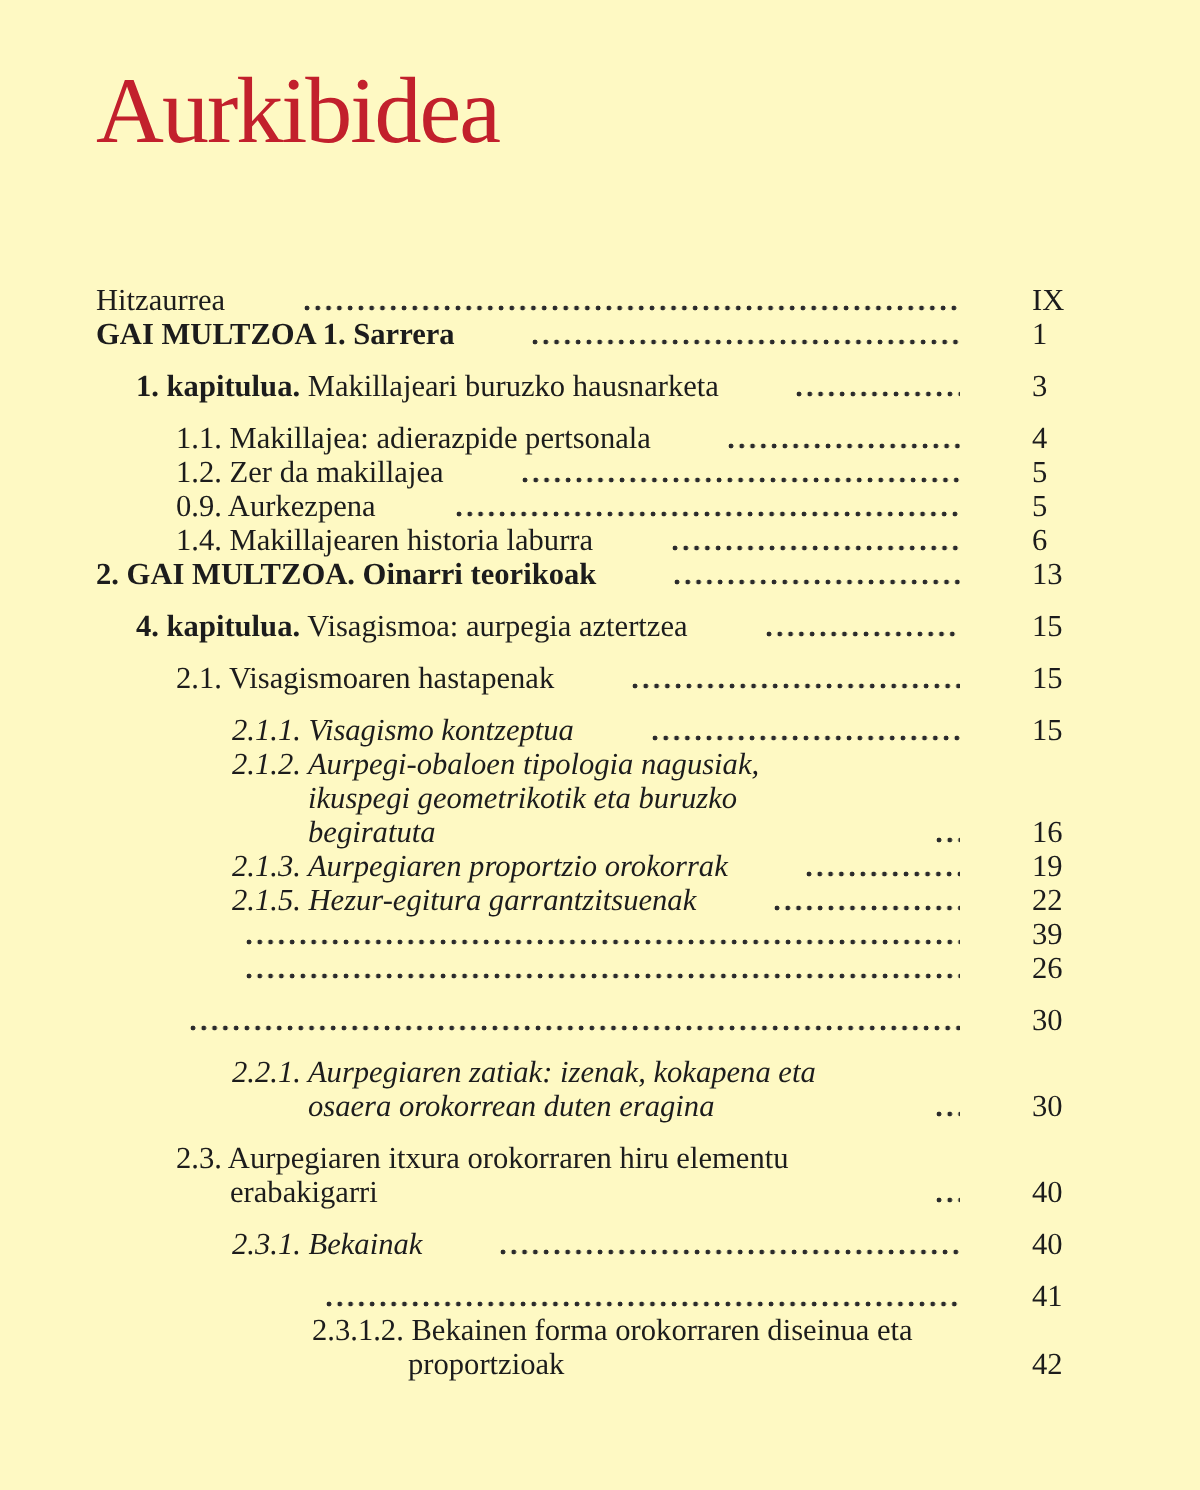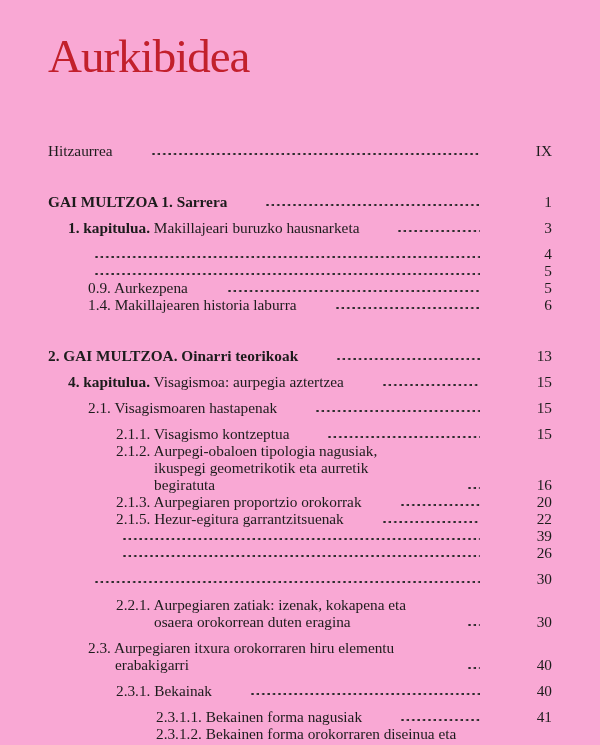--- a/index.html
+++ b/index.html
@@ -5,21 +5,21 @@
   html, body {
     margin: 0;
     padding: 0;
     background: #ffffff;
   }
   .sheet {
     position: relative;
     box-sizing: border-box;
     width: 600px;
     height: 745px;
-    background: #f9a8d4;
+    background: #fef9c3;
     padding: 33px 48px 0 48px;
     overflow: hidden;
     font-family: "Liberation Serif", "DejaVu Serif", serif;
     color: #1c1c1c;
   }
   .doc-title {
     font-size: 47px;
     line-height: 1.0;
     font-weight: 400;
     letter-spacing: -1px;
@@ -36,41 +36,40 @@
   .row .label { flex: 0 1 auto; }
   .row .label b { font-weight: bold; }
 
   .lvl0 { padding-left: 0; }
   .lvl1 { padding-left: 20px; }
   .lvl2 { padding-left: 40px; }
   .lvl3 { padding-left: 68px; }
   .lvl4 { padding-left: 108px; }
 
   .lvl2 .label { padding-left: 27px; text-indent: -27px; }
-  .lvl3 .label { padding-left: 38px; text-indent: -38px; }
+  .lvl3 .label { padding-left: 38px; text-indent: -38px; font-style: italic; }
   .lvl4 .label { padding-left: 48px; text-indent: -48px; }
 
-  .gap-section { margin-top: 34px; }
+  .gap-section { }
   .gap-group   { margin-top: 9px; }
 
   .dots {
     flex: 1 1 auto;
     min-width: 12px;
     height: 4px;
     margin: 0 4px 3px 7px;
     background-image: radial-gradient(circle at 1.5px 2px, #2b2b2b 1.05px, transparent 1.35px);
     background-size: 5.4px 4px;
     background-repeat: repeat-x;
     background-position: left bottom;
   }
 
   .pageno {
     flex: 0 0 auto;
     width: 36px;
-    text-align: right;
   }
 </style>
 </head>
 <body>
 
 <div class="sheet">
   <h1 class="doc-title" style="color: rgb(194, 32, 44);">Aurkibidea</h1>
 
   <div class="toc" id="toc">
       <div class="row lvl0">
@@ -82,24 +81,26 @@
         <span class="label"><b>GAI MULTZOA 1. Sarrera</b></span>
         <span class="dots"></span>
         <span class="pageno">1</span>
       </div>
       <div class="row lvl1 gap-group">
         <span class="label"><b>1. kapitulua.</b> Makillajeari buruzko hausnarketa</span>
         <span class="dots"></span>
         <span class="pageno">3</span>
       </div>
       <div class="row lvl2 gap-group">
+        <span class="label">1.1. Makillajea: adierazpide pertsonala</span>
         <span class="dots"></span>
         <span class="pageno">4</span>
       </div>
       <div class="row lvl2">
+        <span class="label">1.2. Zer da makillajea</span>
         <span class="dots"></span>
         <span class="pageno">5</span>
       </div>
       <div class="row lvl2">
         <span class="label">0.9. Aurkezpena</span>
         <span class="dots"></span>
         <span class="pageno">5</span>
       </div>
       <div class="row lvl2">
         <span class="label">1.4. Makillajearen historia laburra</span>
@@ -120,28 +121,28 @@
         <span class="label">2.1. Visagismoaren hastapenak</span>
         <span class="dots"></span>
         <span class="pageno">15</span>
       </div>
       <div class="row lvl3 gap-group">
         <span class="label">2.1.1. Visagismo kontzeptua</span>
         <span class="dots"></span>
         <span class="pageno">15</span>
       </div>
       <div class="row lvl3">
-        <span class="label">2.1.2. Aurpegi-obaloen tipologia nagusiak, ikuspegi geometrikotik eta aurretik begiratuta</span>
+        <span class="label">2.1.2. Aurpegi-obaloen tipologia nagusiak, ikuspegi geometrikotik eta buruzko begiratuta</span>
         <span class="dots"></span>
         <span class="pageno">16</span>
       </div>
       <div class="row lvl3">
         <span class="label">2.1.3. Aurpegiaren proportzio orokorrak</span>
         <span class="dots"></span>
-        <span class="pageno">20</span>
+        <span class="pageno">19</span>
       </div>
       <div class="row lvl3">
         <span class="label">2.1.5. Hezur-egitura garrantzitsuenak</span>
         <span class="dots"></span>
         <span class="pageno">22</span>
       </div>
       <div class="row lvl3">
         <span class="dots"></span>
         <span class="pageno">39</span>
       </div>
@@ -162,21 +163,20 @@
         <span class="label">2.3. Aurpegiaren itxura orokorraren hiru elementu erabakigarri</span>
         <span class="dots"></span>
         <span class="pageno">40</span>
       </div>
       <div class="row lvl3 gap-group">
         <span class="label">2.3.1. Bekainak</span>
         <span class="dots"></span>
         <span class="pageno">40</span>
       </div>
       <div class="row lvl4 gap-group">
-        <span class="label">2.3.1.1. Bekainen forma nagusiak</span>
         <span class="dots"></span>
         <span class="pageno">41</span>
       </div>
       <div class="row lvl4">
         <span class="label">2.3.1.2. Bekainen forma orokorraren diseinua eta proportzioak</span>
         <span class="pageno">42</span>
       </div>
     </div>
 </div>
 

